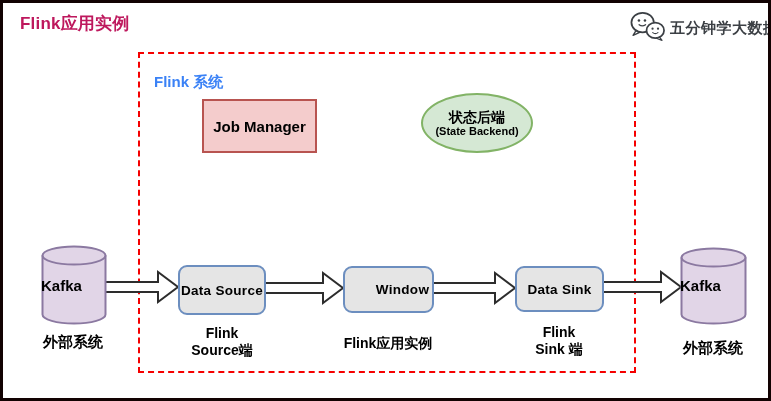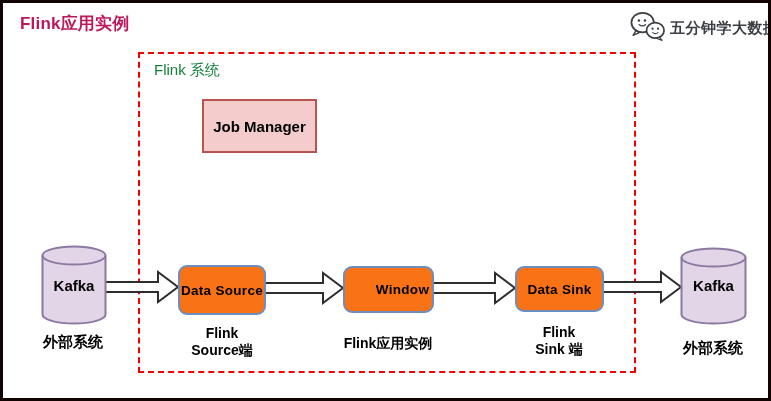--- a/index.html
+++ b/index.html
@@ -41,24 +41,24 @@
 
   .boundary {
     position: absolute;
     left: 135px; top: 49px;
     width: 498px; height: 321px;
     border: 2.5px dashed #f50000;
     z-index: 1;
   }
   .boundary-label {
     position: absolute;
-    left: 151px; top: 58px;
+    left: 151px; top: 70px;
     font-size: 15px;
-    font-weight: normal;
-    color: #15803d;
+    font-weight: bold;
+    color: #3b82f6;
     z-index: 3;
   }
 
   .job-manager {
     position: absolute;
     left: 199px; top: 96px;
     width: 115px; height: 54px;
     background: #f4cccc;
     border: 2px solid #b85450;
     display: flex; align-items: center; justify-content: center;
@@ -77,29 +77,29 @@
     align-items: center; justify-content: center;
     z-index: 3;
   }
   .state-backend .l1 { font-size: 14px; font-weight: bold; color: #000; line-height: 16px; }
   .state-backend .l2 { font-size: 11px; font-weight: bold; color: #000; line-height: 13px; }
 
   .cylinder { position: absolute; z-index: 3; }
   .cylinder .cyl-label {
     position: absolute;
     left: 0; width: 100%;
-    text-align: center;
+    text-align: left;
     font-size: 15px;
     font-weight: bold;
     color: #000;
   }
 
   .proc-node {
     position: absolute;
-    background: #f97316;
+    background: #e5e5e5;
     border: 2px solid #6c8ebf;
     border-radius: 9px;
     display: flex; align-items: center; justify-content: center;
     font-size: 13.5px; font-weight: bold; color: #000;
     z-index: 3;
     letter-spacing: 0.3px;
   }
   .node-source { left: 175px; top: 262px; width: 88px; height: 50px; }
   .node-window { left: 340px; top: 263px; width: 91px; height: 47px; padding-left: 28px; }
   .node-sink   { left: 512px; top: 263px; width: 89px; height: 46px; }
@@ -144,20 +144,24 @@
     <span class="brand-name">五分钟学大数据</span>
   </div>
 
   <div class="boundary"></div>
   <div class="boundary-label">Flink 系统</div>
 
   <div class="job-manager">
     <span>Job Manager</span>
   </div>
 
+  <div class="state-backend">
+    <span class="l1">状态后端</span>
+    <span class="l2">(State Backend)</span>
+  </div>
 
   <div class="cylinder" style="left:38px; top:242px; width:66px; height:80px;">
     <svg width="66" height="80" viewBox="0 0 66 80">
       <path d="M1.5,10.5 A31.5,9 0 0 1 64.5,10.5 L64.5,69.5 A31.5,9 0 0 1 1.5,69.5 Z" fill="#e1d5e7" stroke="#8b79a1" stroke-width="2"></path>
       <path d="M1.5,10.5 A31.5,9 0 0 0 64.5,10.5" fill="none" stroke="#8b79a1" stroke-width="2"></path>
     </svg>
     <div class="cyl-label" style="top:32px;">Kafka</div>
   </div>
 
   <div class="cylinder" style="left:677px; top:244px; width:67px; height:78px;">

